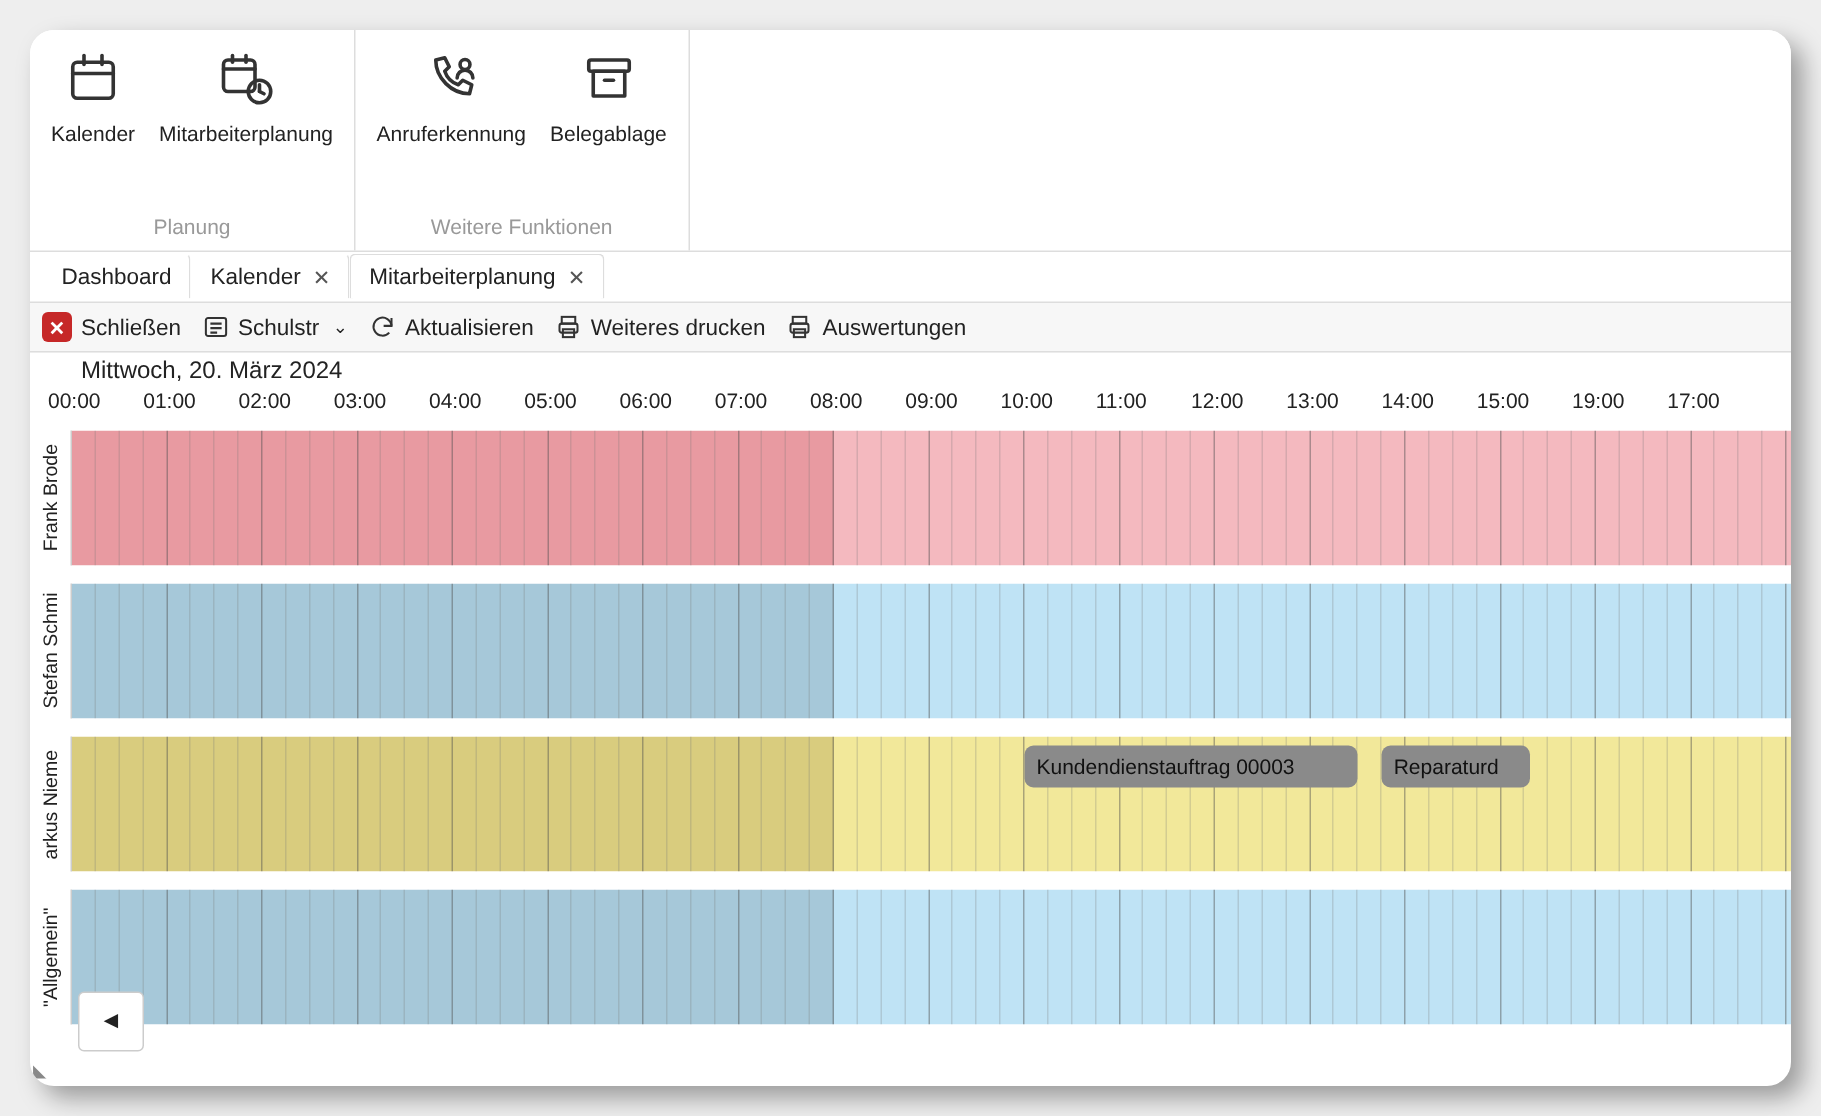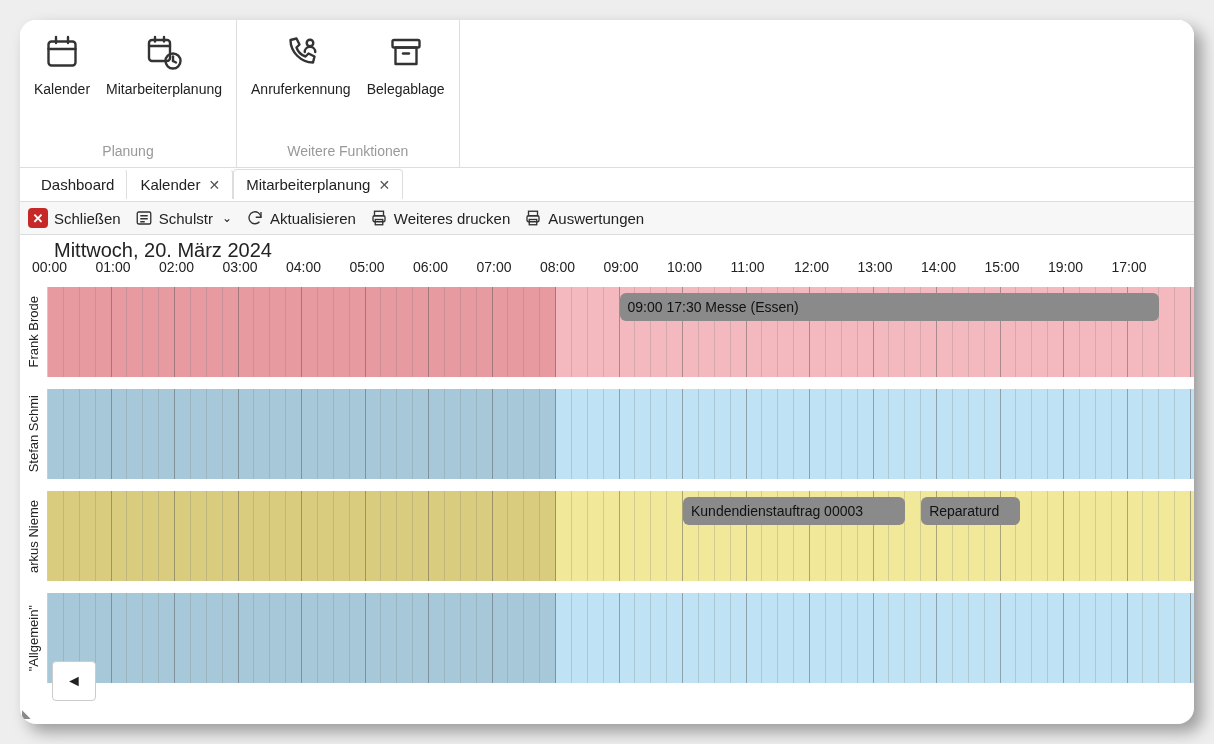--- a/index.html
+++ b/index.html
@@ -124,21 +124,21 @@
   
   .timeline-wrap {
     position: relative;
     height: calc(100% - 148px - 34px - 38px);
     overflow: hidden;
   }
   .date-label {
     position: absolute;
     left: 34px;
     top: 4px;
-    font-size: 20px;
+    font-size: 16px;
     color: #222;
     z-index: 5;
   }
   .time-header {
     position: absolute;
     left: 28px;
     right: 0;
     top: 24px;
     height: 28px;
     display: flex;
@@ -499,23 +499,20 @@
               <div class="stripe"></div>
               <div class="stripe"></div>
               <div class="stripe"></div>
               <div class="stripe" style="border-right-color: rgba(80, 80, 80, 0.45);"></div>
               <div class="stripe"></div>
               <div class="stripe"></div>
               <div class="stripe"></div>
               <div class="stripe" style="border-right-color: rgba(80, 80, 80, 0.45);"></div>
               <div class="stripe"></div>
             </div>
-            <div class="event" style="left: 571.5px; width: 539.75px; top: 6px;">
-              <span>09:00 17:30 Messe (Essen)</span>
-            </div>
           </div>
         </div>
         <div class="row row-blue">
           <div class="row-header">
             <span>Stefan Schmi</span>
           </div>
           <div class="row-body">
             <div class="bg-a">
               <div class="bg-half bg-left" style="width: 508px;"></div>
               <div class="bg-half bg-right" style="flex: 1 1 0%;"></div>

